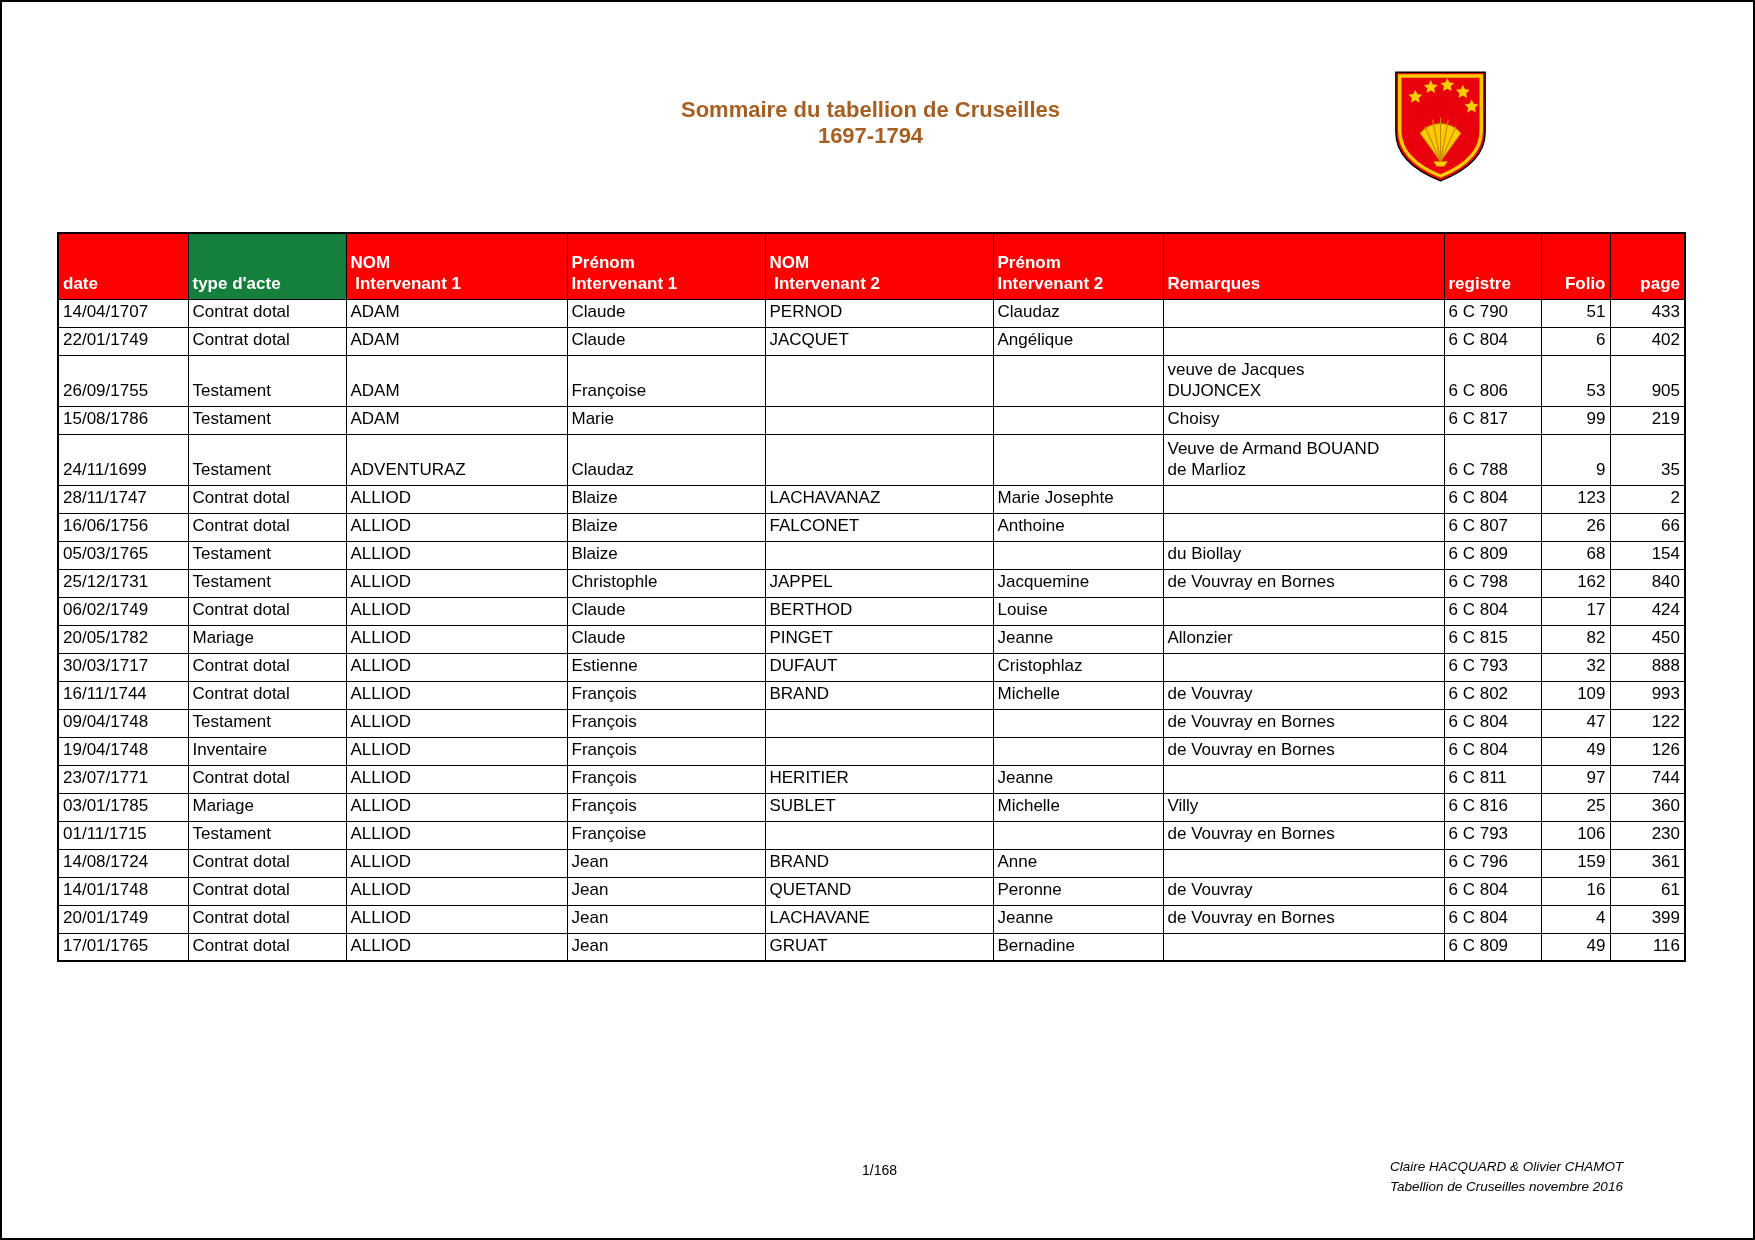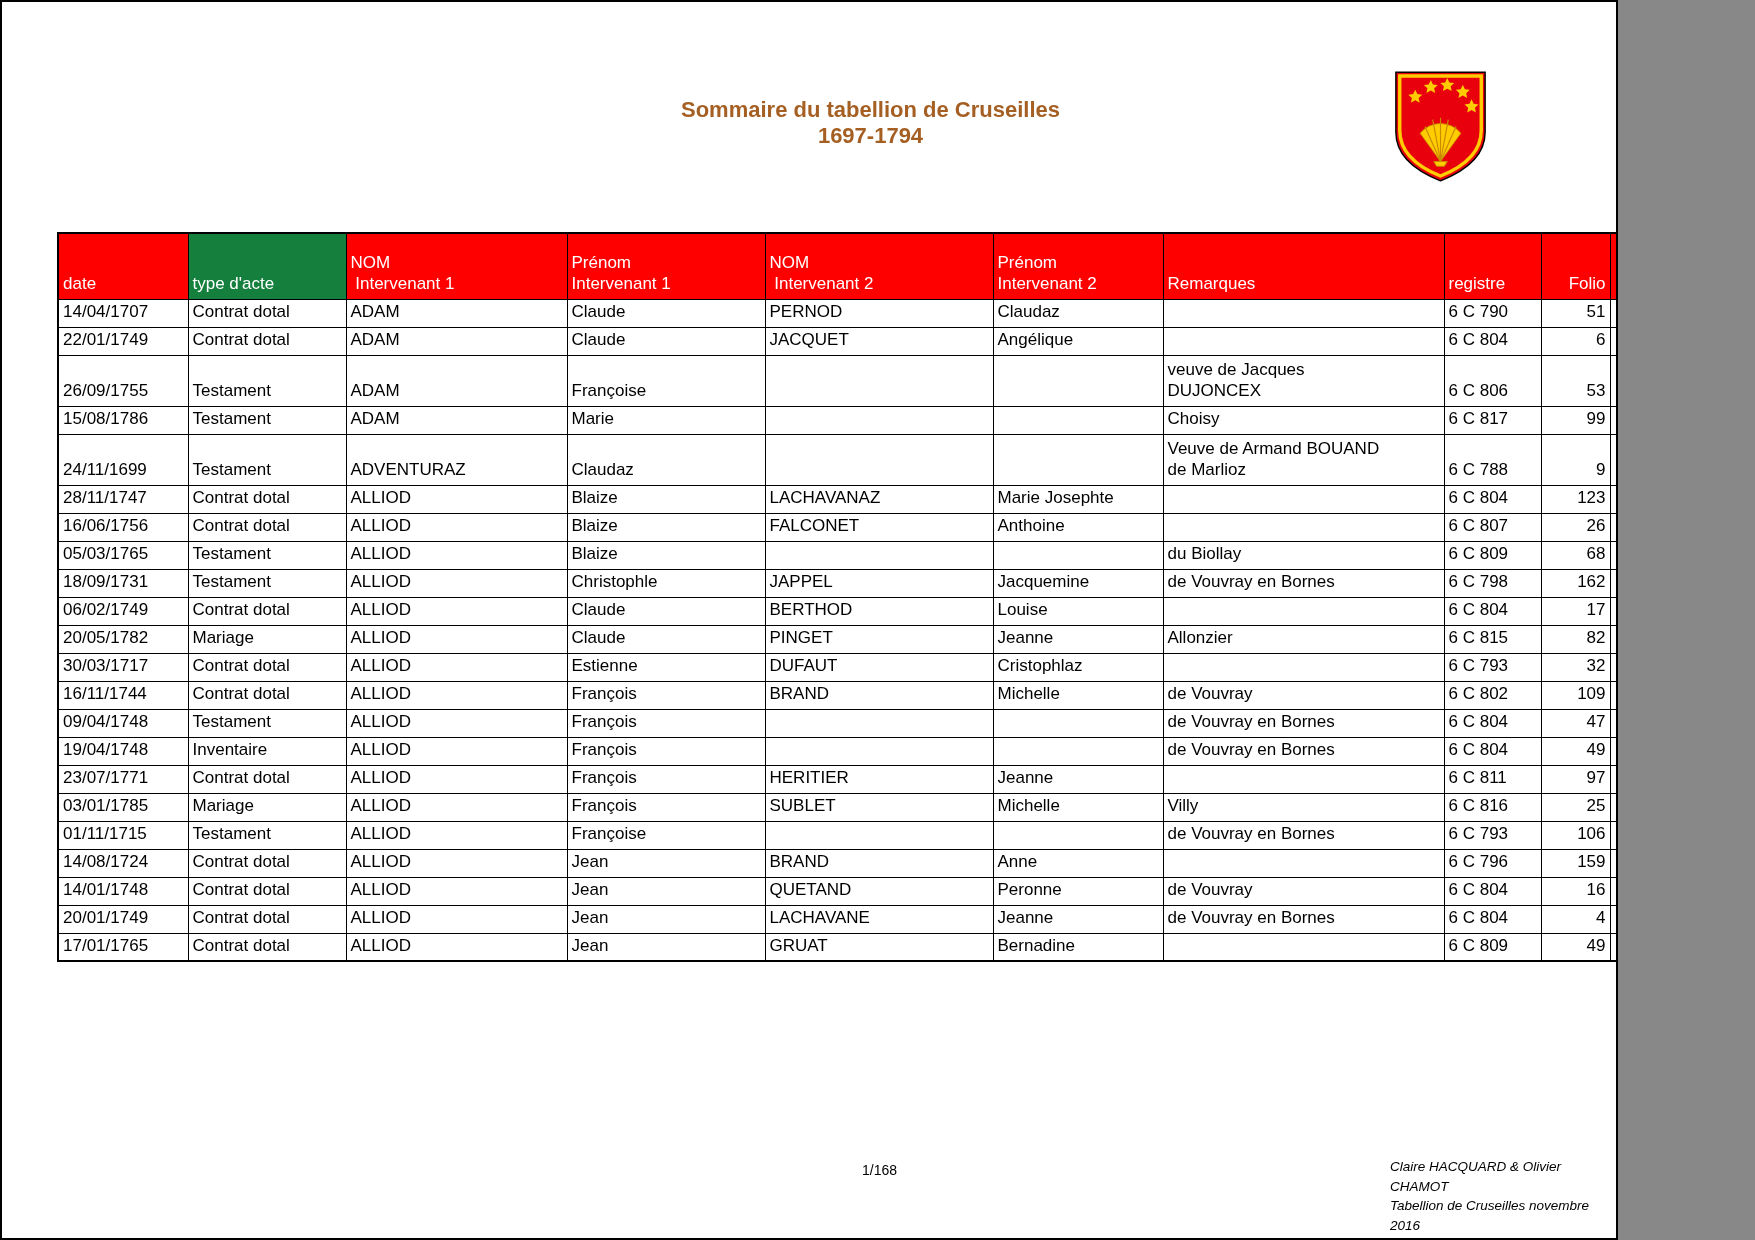--- a/index.html
+++ b/index.html
@@ -1,18 +1,18 @@
 <!DOCTYPE html>
 <html lang="fr"><head>
 <meta charset="utf-8">
 <style>
   html,body { margin:0; padding:0; background:#888; }
   .page {
     position: relative;
-    width: 1618px;
+    width: 1755px;
     height: 1240px;
     background: #ffffff;
     border: 2px solid #000;
     box-sizing: border-box;
     font-family: "Liberation Sans", sans-serif;
     overflow: hidden;
   }
 
   
   .title-block {
@@ -48,21 +48,21 @@
     vertical-align: bottom;
     text-align: left;
     white-space: pre-wrap;
     overflow: hidden;
     line-height: 1.22;
     font-weight: normal;
   }
   .registry thead tr { height: 66px; }
   .registry th {
     color: #ffffff;
-    font-weight: normal;
+    font-weight: bold;
   }
   .registry tbody tr { height: 28px; }
   .registry tbody tr.tall { height: 51px; }
   .registry th:nth-child(9), .registry td:nth-child(9),
   .registry th:nth-child(10), .registry td:nth-child(10) { text-align: right; }
 
   
   .footer-page-number {
     position: absolute;
     top: 1160px; left: 0; width: 1755px;
@@ -240,21 +240,21 @@
       <td>ALLIOD</td>
       <td>Blaize</td>
       <td></td>
       <td></td>
       <td>du Biollay</td>
       <td>6 C 809</td>
       <td>68</td>
       <td>154</td>
     </tr>
         <tr>
-      <td>18/09/1731</td>
+      <td>25/12/1731</td>
       <td>Testament</td>
       <td>ALLIOD</td>
       <td>Christophle</td>
       <td>JAPPEL</td>
       <td>Jacquemine</td>
       <td>de Vouvray en Bornes</td>
       <td>6 C 798</td>
       <td>162</td>
       <td>840</td>
     </tr>

